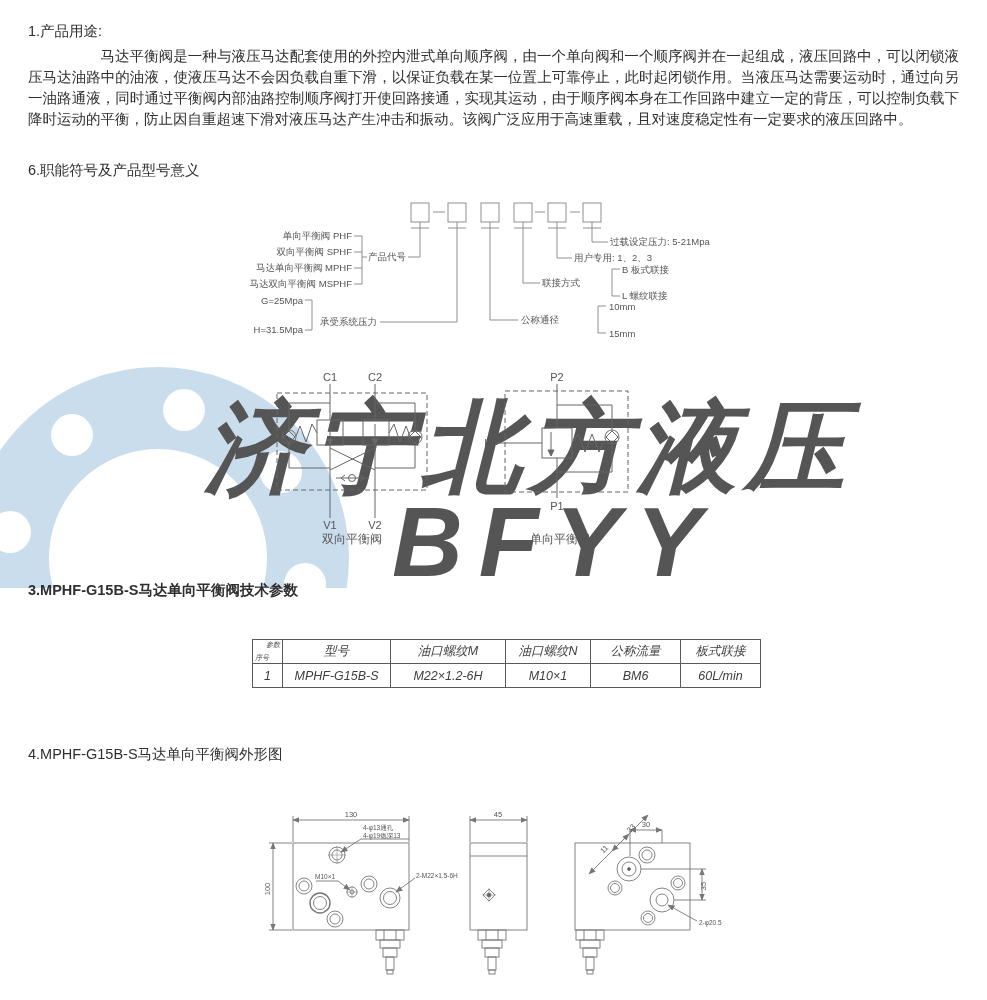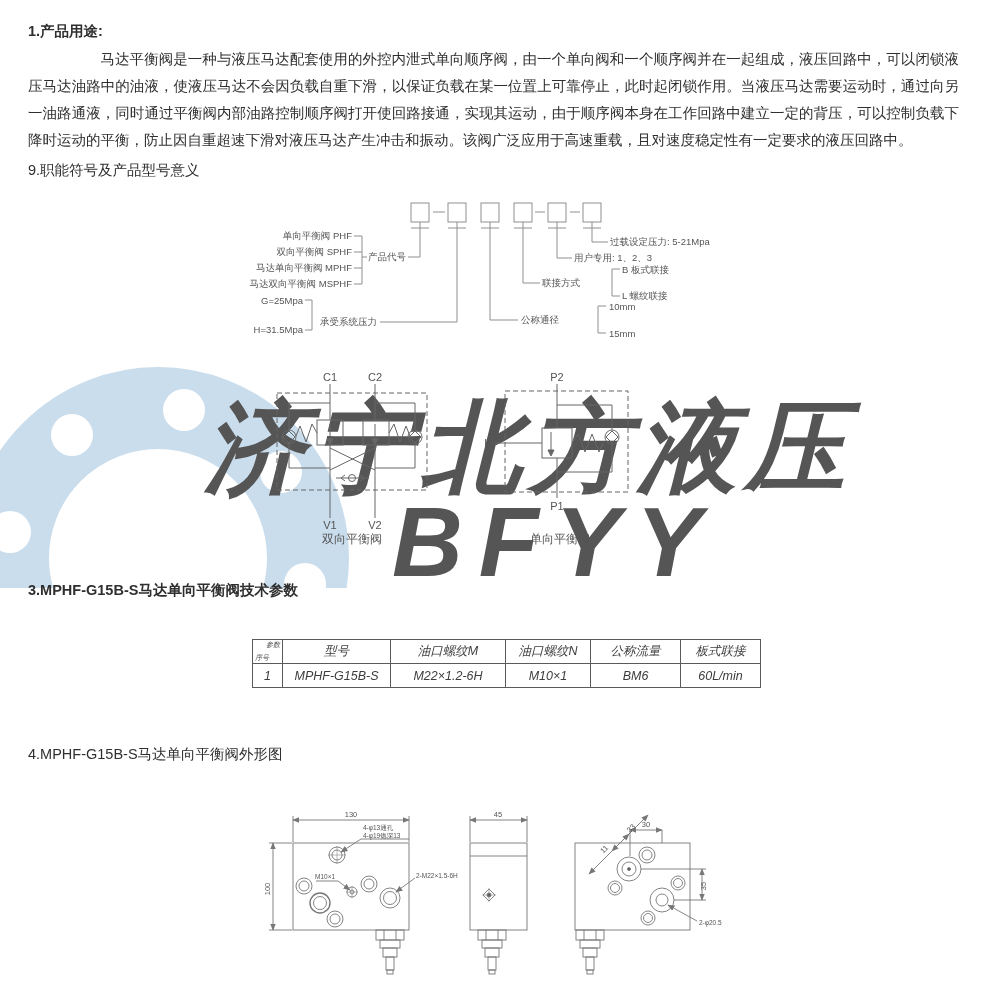--- a/index.html
+++ b/index.html
@@ -1,20 +1,20 @@
 <!DOCTYPE html>
 <html><head>
 <meta charset="utf-8">
 <style>
   html,body{margin:0;padding:0;}
   body{width:987px;height:1000px;background:#fff;position:relative;overflow:hidden;
        font-family:"Liberation Sans",sans-serif;color:#333;}
   .abs{position:absolute;}
   .title{font-size:14.5px;color:#2f2f2f;}
-  .para{font-size:14.5px;color:#2f2f2f;line-height:27px;text-align:justify;text-indent:5em;}
+  .para{font-size:14.5px;color:#2f2f2f;line-height:21px;text-align:justify;text-indent:5em;}
   svg text{font-family:"Liberation Sans",sans-serif;fill:#555;}
   .wm{z-index:0;}
   .fg{z-index:1;}
   
   table.spec{border-collapse:collapse;font-size:12.5px;color:#3d3d3d;table-layout:fixed;}
   table.spec td{border:1px solid #5a5a5a;text-align:center;height:23px;padding:0;background:transparent;font-style:italic;}
   td.corner{position:relative;
     background:linear-gradient(to bottom right,transparent calc(50% - 0.6px),#5a5a5a calc(50% - 0.6px),#5a5a5a calc(50% + 0.6px),transparent calc(50% + 0.6px));}
   td.corner .ct{position:absolute;top:0;right:2px;font-size:7px;color:#555;}
   td.corner .cb{position:absolute;bottom:0;left:2px;font-size:7px;color:#555;}
@@ -33,23 +33,23 @@
       <circle cx="10" cy="202" r="21" fill="#fff"></circle>
       <circle cx="72" cy="105" r="21" fill="#fff"></circle>
       <circle cx="184" cy="80" r="21" fill="#fff"></circle>
       <circle cx="281" cy="142" r="21" fill="#fff"></circle>
     </g>
     <text x="205" y="152" font-size="100" font-weight="bold" font-style="italic" letter-spacing="8" fill="#cadded">济宁北方液压</text>
     <text x="392" y="246" font-size="98" font-weight="bold" font-style="italic" letter-spacing="16" fill="#cadded">BFYY</text>
   </svg>
 </div>
 
-<div class="abs fg title" style="left:28px;top:22px;font-weight:bold;">1.产品用途:</div>
+<div class="abs fg title" style="left:28px;top:22px;">1.产品用途:</div>
 <div class="abs fg para" style="left:28px;top:46px;width:931px;">马达平衡阀是一种与液压马达配套使用的外控内泄式单向顺序阀，由一个单向阀和一个顺序阀并在一起组成，液压回路中，可以闭锁液压马达油路中的油液，使液压马达不会因负载自重下滑，以保证负载在某一位置上可靠停止，此时起闭锁作用。当液压马达需要运动时，通过向另一油路通液，同时通过平衡阀内部油路控制顺序阀打开使回路接通，实现其运动，由于顺序阀本身在工作回路中建立一定的背压，可以控制负载下降时运动的平衡，防止因自重超速下滑对液压马达产生冲击和振动。该阀广泛应用于高速重载，且对速度稳定性有一定要求的液压回路中。</div>
-<div class="abs fg title" style="left:28px;top:161px;">9.职能符号及产品型号意义</div>
+<div class="abs fg title" style="left:28px;top:161px;">6.职能符号及产品型号意义</div>
 
 <svg class="abs fg" style="left:0;top:195px;" width="987" height="165">
   <g stroke="#8f8f8f" stroke-width="1" fill="none">
 
     <rect x="411" y="8" width="18" height="19" fill="#fff"></rect>
     <rect x="448" y="8" width="18" height="19" fill="#fff"></rect>
     <rect x="481" y="8" width="18" height="19" fill="#fff"></rect>
     <rect x="514" y="8" width="18" height="19" fill="#fff"></rect>
     <rect x="548" y="8" width="18" height="19" fill="#fff"></rect>
     <rect x="583" y="8" width="18" height="19" fill="#fff"></rect>

